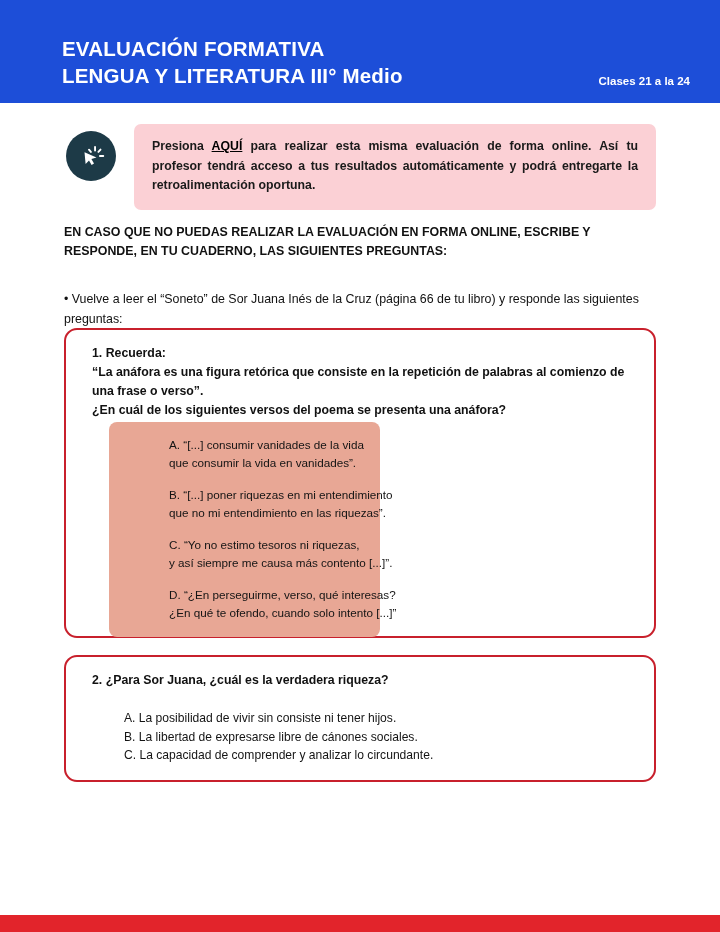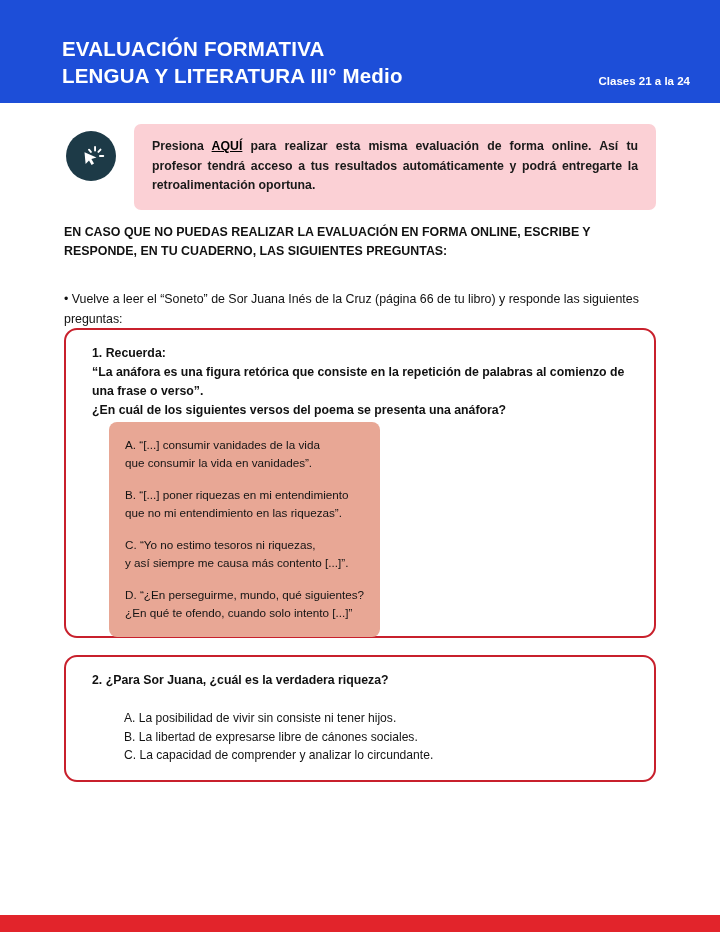--- a/index.html
+++ b/index.html
@@ -167,21 +167,21 @@
     padding: 14px 16px 16px 16px;
     box-sizing: border-box;
   }
   .opt-group {
     margin: 0 0 15px 0;
     font-size: 11.7px;
     line-height: 17.5px;
     color: #141414;
   }
   .opt-group:last-child { margin-bottom: 0; }
-  .opt-line { display: block; white-space: nowrap; }
+  .opt-line { display: block; white-space: nowrap; margin-left: 44px; }
 
   
   .options-plain {
     position: absolute;
     left: 58px;
     top: 52px;
     right: 20px;
   }
   .opt-plain-line {
     margin: 0;
@@ -249,21 +249,21 @@
     </div>
     <div class="opt-group">
       <span class="opt-line">B. “[...] poner riquezas en mi entendimiento</span>
       <span class="opt-line">que no mi entendimiento en las riquezas”.</span>
     </div>
     <div class="opt-group">
       <span class="opt-line">C.  “Yo no estimo tesoros ni riquezas,</span>
       <span class="opt-line">y así siempre me causa más contento [...]”.</span>
     </div>
     <div class="opt-group">
-      <span class="opt-line">D. “¿En perseguirme, mundo, qué siguientes?</span>
+      <span class="opt-line">D. “¿En perseguirme, verso, qué interesas?</span>
       <span class="opt-line">¿En qué te ofendo, cuando solo intento [...]”</span>
     </div>
   </div>
 </div>
 
 <div class="qbox" id="qbox-2">
   <div class="q-head">
     <p>2. ¿Para Sor Juana, ¿cuál es la verdadera riqueza?</p>
   </div>
   <div class="options-plain">

